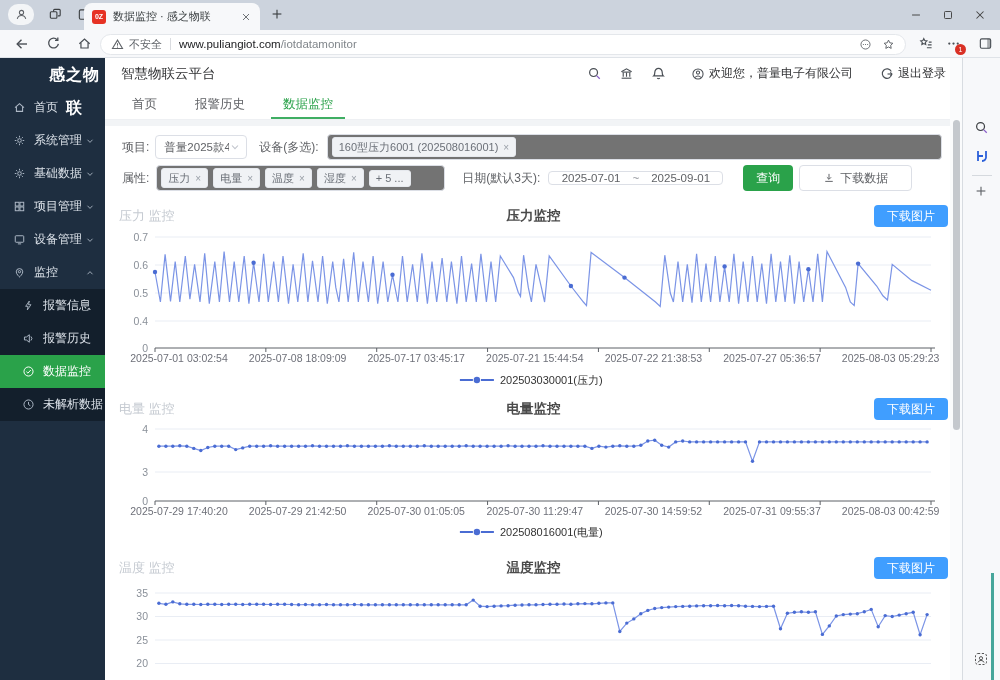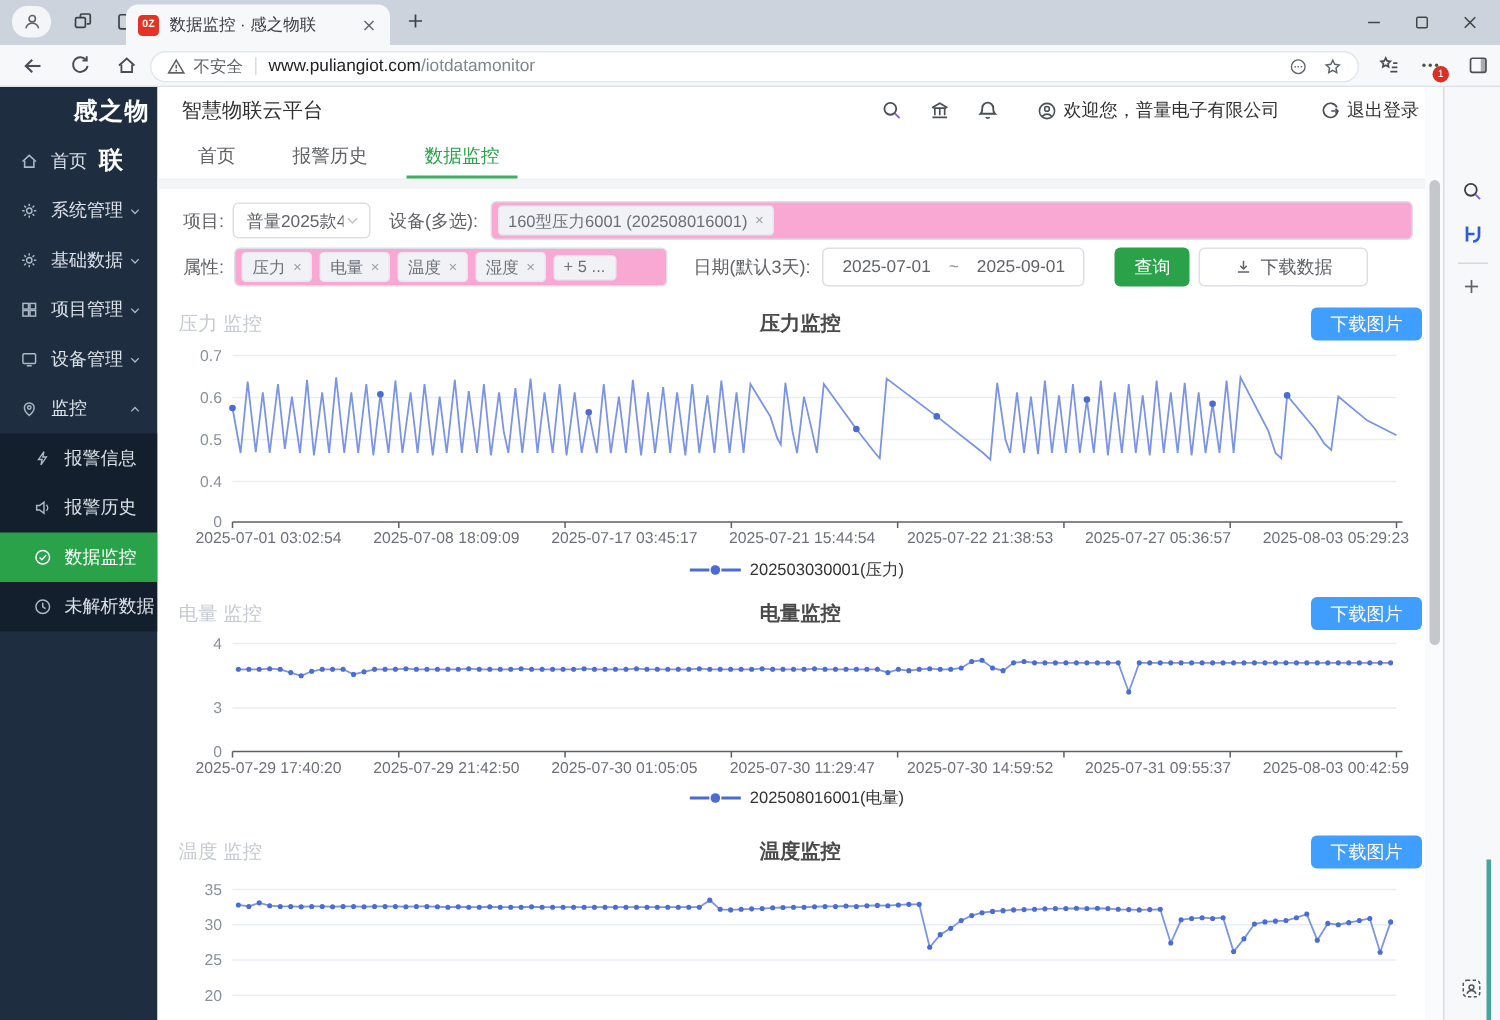--- a/index.html
+++ b/index.html
@@ -63,25 +63,25 @@
   .ptab.active { color:#2aa24a; }
   .ptab.active::after { content:""; position:absolute; left:0; right:0; bottom:0; height:2px; background:#3fae63; }
   .gray-gap { height:6px; background:#f2f4f6; }
 
   .filters { padding:8px 20px 2px 17px; }
   .frow { display:flex; align-items:center; height:26px; margin-bottom:5px; }
   .flabel { font-size:12px; color:#606266; white-space:nowrap; }
   .selectbox { width:92px; height:24px; border:1px solid #dcdfe6; border-radius:4px; margin-left:6px; display:flex; align-items:center; padding:0 5px 0 8px; background:#fff; cursor:pointer; }
   .selecttext { font-size:11.5px; color:#606266; flex:1; white-space:nowrap; overflow:hidden; }
   .selcaret { color:#c0c4cc; flex:none; }
-  .tagbox { height:26px; border:1px solid #dcdfe6; border-radius:4px; display:flex; align-items:center; padding:0 4px; background:#f9a8d4; overflow:hidden; }
+  .tagbox { height:26px; border:1px solid #dcdfe6; border-radius:4px; display:flex; align-items:center; padding:0 4px; background:#737373; overflow:hidden; }
   .grow { flex:1; margin-left:8px; }
   .tag { display:flex; align-items:center; background:#f0f2f5; border:1px solid #e6e9ee; border-radius:3px; padding:1.5px 6px; font-size:11px; color:#6b7078; margin-right:5px; white-space:nowrap; }
   .tag .x { color:#9aa0a8; margin-left:5px; font-size:10px; cursor:pointer; }
-  .datebox { width:175px; height:26px; border:1px solid #dcdfe6; border-radius:4px; display:flex; align-items:center; justify-content:center; gap:12px; font-size:11.5px; color:#606266; cursor:pointer; }
+  .datebox { width:175px; height:14px; border:1px solid #dcdfe6; border-radius:4px; display:flex; align-items:center; justify-content:center; gap:12px; font-size:11.5px; color:#606266; cursor:pointer; }
   .datesep { color:#909399; }
   .btn-green { margin-left:20px; height:26px; padding:0 13px; background:#2aa24a; border:none; border-radius:4px; color:#fff; font-size:12px; cursor:pointer; font-family:inherit; }
   .btn-plain { margin-left:6px; height:26px; padding:0 23px; background:#fff; border:1px solid #dcdfe6; border-radius:4px; color:#606266; font-size:12px; display:flex; align-items:center; gap:5px; cursor:pointer; font-family:inherit; }
 
   .chart-section { margin-top:6px; }
   .chart-section + .chart-section { margin-top:9px; }
   #charts .chart-section:nth-child(3) { margin-top:15px; }
   .chart-head { height:24px; display:flex; align-items:center; padding:0 14px; }
   .sec-label { flex:1; font-size:13px; color:#c5cad1; white-space:nowrap; }
   .chart-title { flex:none; font-size:13.5px; font-weight:bold; color:#4a4a4a; }

